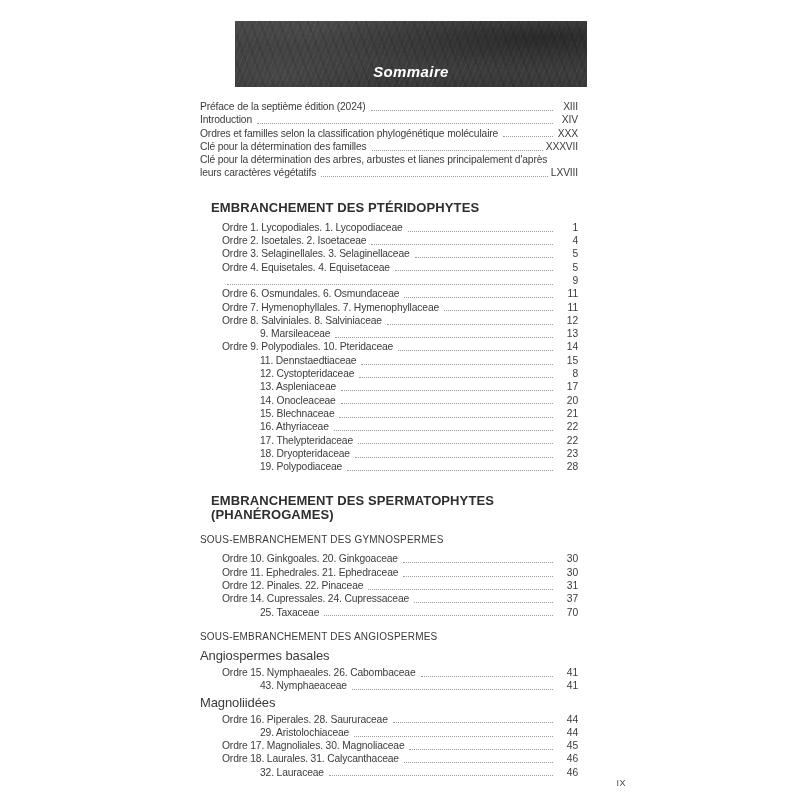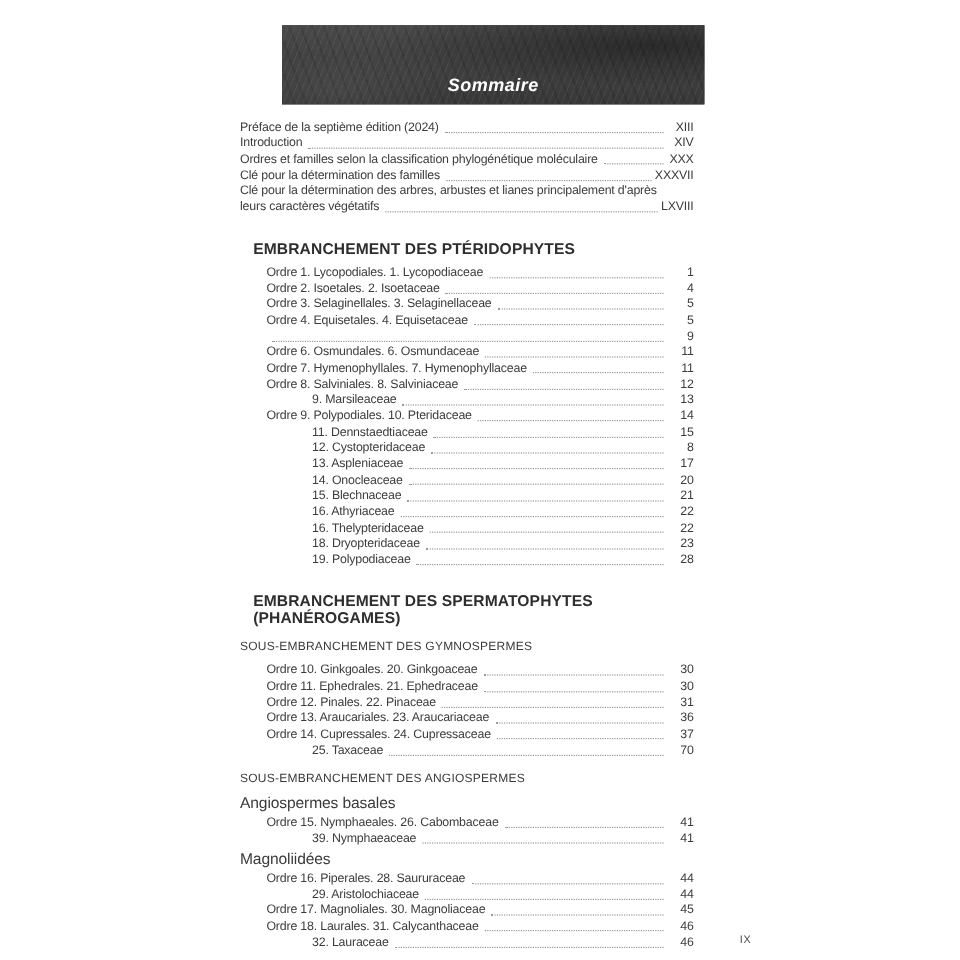--- a/index.html
+++ b/index.html
@@ -164,21 +164,21 @@
         <span class="t">15. Blechnaceae</span>
         <span class="leader"></span>
         <span class="pg">21</span>
       </div>
       <div class="row e i2">
         <span class="t">16. Athyriaceae</span>
         <span class="leader"></span>
         <span class="pg">22</span>
       </div>
       <div class="row e i2">
-        <span class="t">16. Thelypteridaceae</span>
+        <span class="t">17. Thelypteridaceae</span>
         <span class="leader"></span>
         <span class="pg">22</span>
       </div>
       <div class="row e i2">
         <span class="t">18. Dryopteridaceae</span>
         <span class="leader"></span>
         <span class="pg">23</span>
       </div>
       <div class="row e i2">
         <span class="t">19. Polypodiaceae</span>
@@ -196,43 +196,38 @@
         <span class="t">Ordre 11. Ephedrales. 21. Ephedraceae</span>
         <span class="leader"></span>
         <span class="pg">30</span>
       </div>
       <div class="row e i1">
         <span class="t">Ordre 12. Pinales. 22. Pinaceae</span>
         <span class="leader"></span>
         <span class="pg">31</span>
       </div>
       <div class="row e i1">
-        <span class="t">Ordre 13. Araucariales. 23. Araucariaceae</span>
-        <span class="leader"></span>
-        <span class="pg">36</span>
-      </div>
-      <div class="row e i1">
         <span class="t">Ordre 14. Cupressales. 24. Cupressaceae</span>
         <span class="leader"></span>
         <span class="pg">37</span>
       </div>
       <div class="row e i2">
         <span class="t">25. Taxaceae</span>
         <span class="leader"></span>
         <span class="pg">70</span>
       </div>
       <div class="h2">SOUS-EMBRANCHEMENT DES ANGIOSPERMES</div>
       <div class="h3">Angiospermes basales</div>
       <div class="row e i1">
         <span class="t">Ordre 15. Nymphaeales. 26. Cabombaceae</span>
         <span class="leader"></span>
         <span class="pg">41</span>
       </div>
       <div class="row e i2">
-        <span class="t">39. Nymphaeaceae</span>
+        <span class="t">43. Nymphaeaceae</span>
         <span class="leader"></span>
         <span class="pg">41</span>
       </div>
       <div class="h3">Magnoliidées</div>
       <div class="row e i1">
         <span class="t">Ordre 16. Piperales. 28. Saururaceae</span>
         <span class="leader"></span>
         <span class="pg">44</span>
       </div>
       <div class="row e i2">

